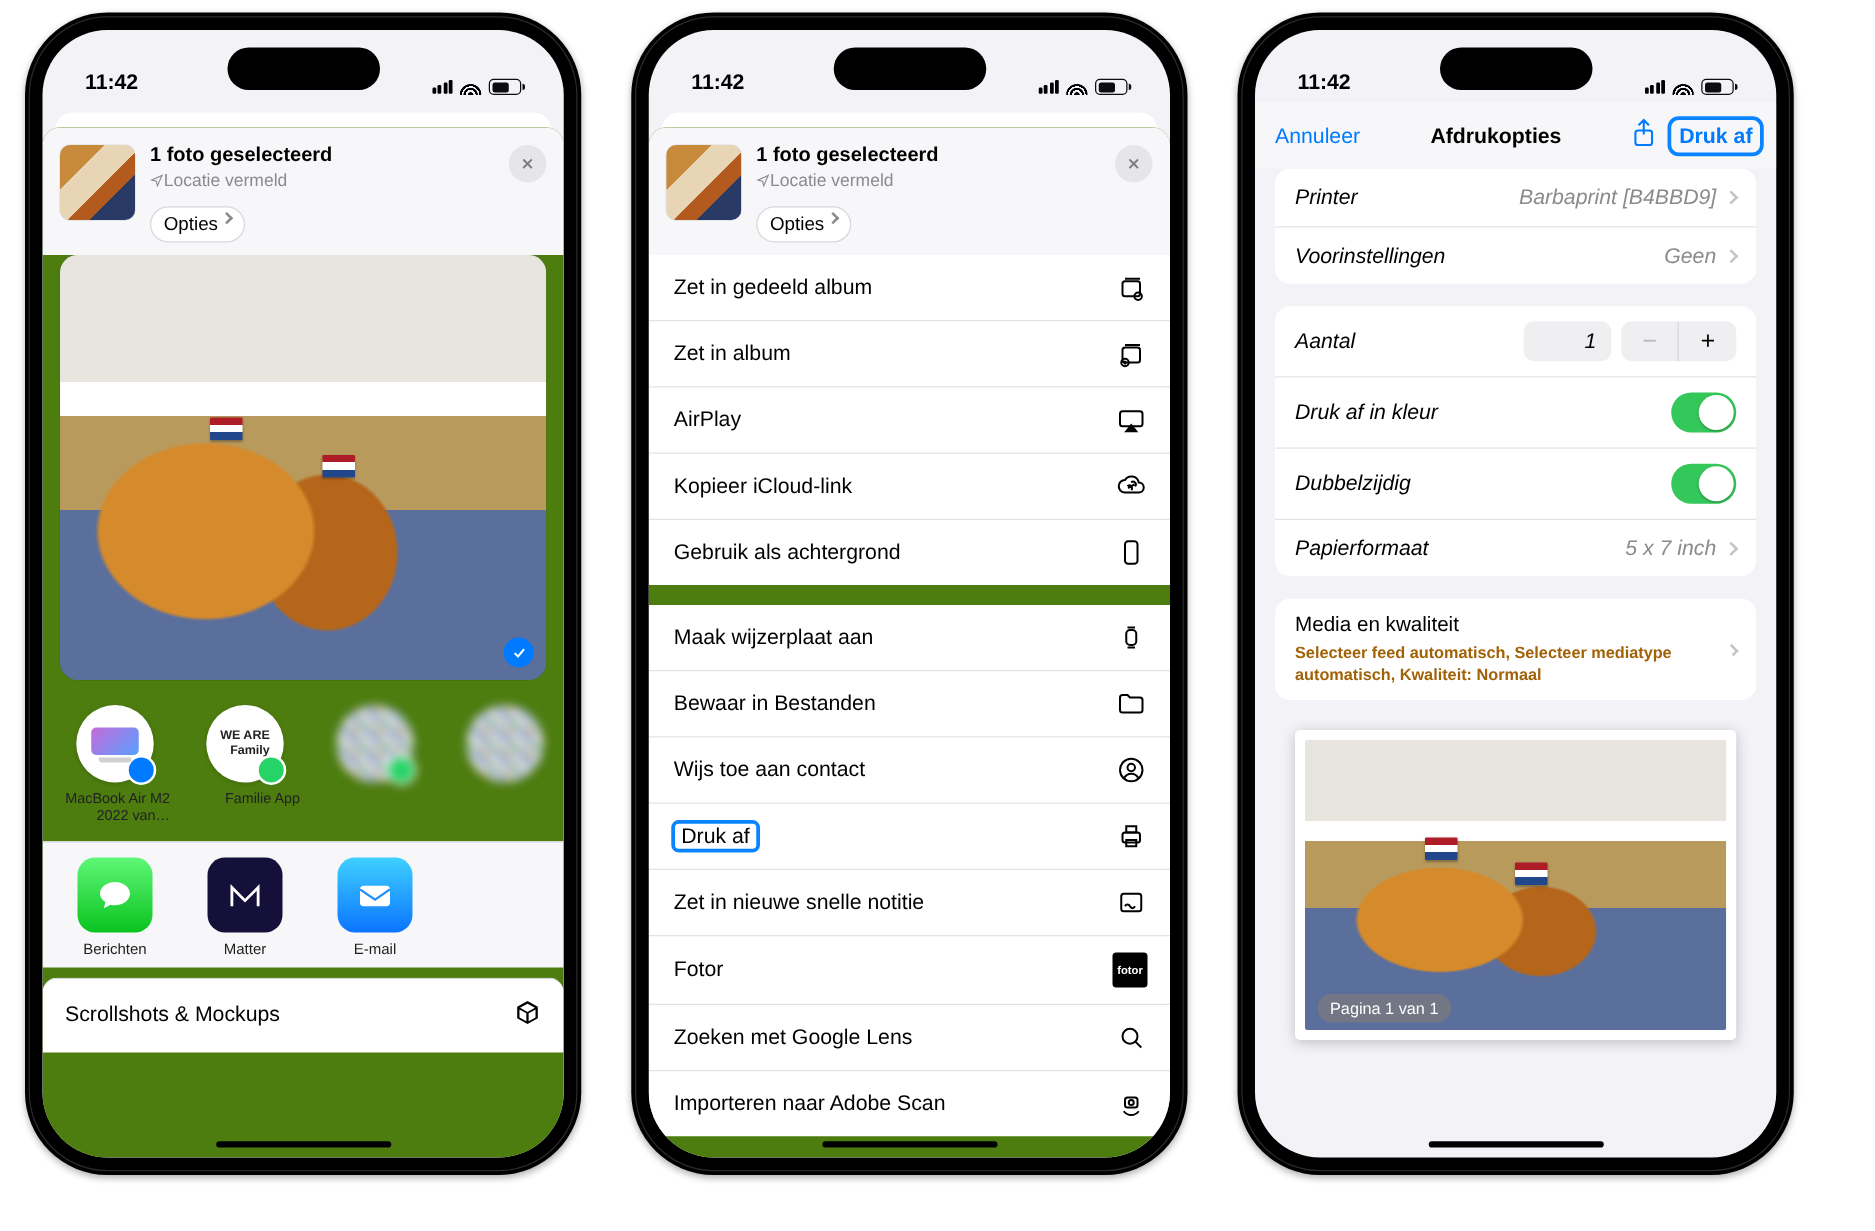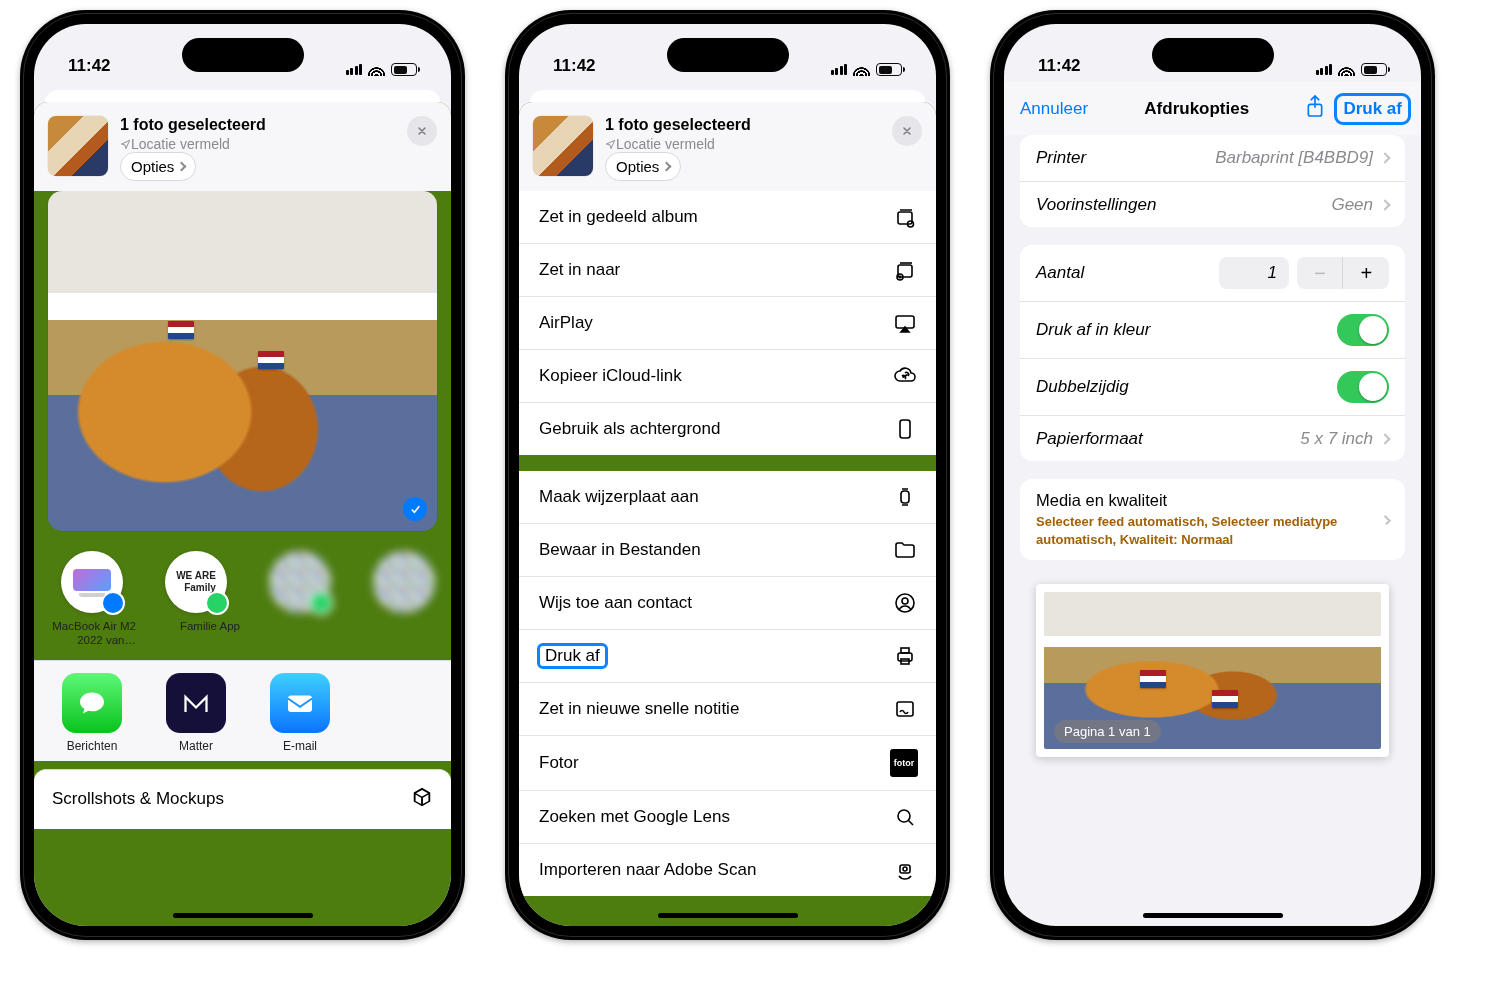--- a/index.html
+++ b/index.html
@@ -23,21 +23,21 @@
   .batt i{position:absolute;left:1.5px;top:1.5px;bottom:1.5px;width:55%;background:#000;border-radius:2px;}
   .card-bg{position:absolute;left:0;right:0;top:66px;height:20px;background:#fff;border-radius:14px 14px 0 0;margin:0 10px;box-shadow:0 -0.5px 0 rgba(0,0,0,.15) inset;}
   .sheet{position:absolute;left:0;right:0;top:78px;bottom:0;background:#4d7c0f;border-radius:14px 14px 0 0;overflow:hidden;display:flex;flex-direction:column;}
   .share-header{display:flex;align-items:flex-start;gap:12px;padding:14px 14px 10px;background:#f7f7f9;}
   .thumb{width:60px;height:60px;border-radius:8px;background:#dfeaf6 linear-gradient(135deg,#c78a3a 0 30%, #e8d5b5 30% 55%, #b35a1e 55% 70%, #2a3a66 70% 100%);box-shadow:0 0 0 .5px rgba(0,0,0,.1);}
   .share-header .txt{flex:1;min-width:0;}
   .share-header .title{font-weight:600;font-size:16px;}
   .share-header .loc{display:flex;align-items:center;gap:0;color:#8a8a8f;font-size:14px;margin-top:2px;}
   .close{width:30px;height:30px;border-radius:15px;background:#e5e5ea;display:flex;align-items:center;justify-content:center;color:#7c7c82;}
   .close svg{width:12px;height:12px;}
-  .opt-chip{display:inline-flex;align-items:center;gap:4px;background:#fff;border:.5px solid #d8d8dc;padding:5px 10px;border-radius:16px;font-size:15px;color:#000;margin-top:0;}
+  .opt-chip{display:inline-flex;gap:4px;background:#fff;border:.5px solid #d8d8dc;padding:5px 10px;border-radius:16px;font-size:15px;color:#000;margin-top:13px;}
   .opt-chip .chev{width:7px;height:7px;border-right:2px solid #8a8a8f;border-bottom:2px solid #8a8a8f;transform:rotate(-45deg);}
   .scroll{overflow:hidden;flex:1;}
   .photo{margin:0 14px 14px;height:340px;border-radius:14px;position:relative;background:
     radial-gradient(ellipse at 30% 65%, #d58a2b 0 22%, transparent 23%),
     radial-gradient(ellipse at 55% 70%, #b5661a 0 18%, transparent 19%),
     linear-gradient(180deg,#e8e4de 0 30%,#fff 30% 38%,#b99a5d 38% 60%,#5b6f9c 60% 100%);
     box-shadow:0 0 0 .5px rgba(0,0,0,.08);}
   .flag{position:absolute;width:26px;height:18px;background:linear-gradient(#AE1C28 33%,#fff 33% 66%,#21468B 66%);border-radius:1px;box-shadow:0 1px 2px rgba(0,0,0,.3);}
   .flag.f1{top:130px;left:120px}
   .flag.f2{top:160px;left:210px}
@@ -82,21 +82,21 @@
   .stepper{display:flex;align-items:center;}
   .stepper .n{width:70px;height:32px;background:#efeff2;border-radius:8px;display:flex;align-items:center;justify-content:flex-end;padding-right:12px;font-size:17px;margin-right:8px;}
   .stepper .pm{display:flex;height:32px;border-radius:8px;overflow:hidden;background:#efeff2;}
   .stepper .pm span{width:46px;display:flex;align-items:center;justify-content:center;color:#000;font-size:20px;}
   .stepper .pm span:first-child{border-right:1px solid #d8d8dc;color:#b8b8bc;}
   .toggle{width:52px;height:32px;border-radius:16px;background:#34c759;position:relative;}
   .toggle::after{content:"";position:absolute;right:2px;top:2px;width:28px;height:28px;border-radius:14px;background:#fff;box-shadow:0 1px 2px rgba(0,0,0,.3);}
   .mk{padding:12px 16px;}
   .mk .t{font-size:16.5px;margin-bottom:3px;}
   .mk .s{font-size:13px;color:#a16207;line-height:1.35;font-weight:bold;}
-  .preview{margin:6px 16px 0;background:#fff;border-radius:4px;height:173px;position:relative;padding:8px;box-shadow:0 2px 10px rgba(0,0,0,.2);}
+  .preview{margin:6px 16px 0;background:#fff;border-radius:4px;height:248px;position:relative;padding:8px;box-shadow:0 2px 10px rgba(0,0,0,.2);}
   .preview .img{position:absolute;inset:8px;border-radius:2px;background:
     radial-gradient(ellipse at 32% 62%, #d58a2b 0 20%, transparent 21%),
     radial-gradient(ellipse at 56% 66%, #b5661a 0 16%, transparent 17%),
     linear-gradient(180deg,#e8e4de 0 28%,#fff 28% 35%,#b99a5d 35% 58%,#5b6f9c 58% 100%);}
   .preview .img .flag.f1{top:78px;left:96px}
   .preview .img .flag.f2{top:98px;left:168px}
   .pagepill{position:absolute;left:18px;bottom:14px;background:rgba(120,120,128,.82);color:#fff;font-size:13px;padding:4px 10px;border-radius:12px;backdrop-filter:blur(4px);}
 </style>
 </head>
 <body>
@@ -260,21 +260,21 @@
               <span>Zet in gedeeld album</span>
               <span class="ico">
                 <svg viewBox="0 0 24 24">
                   <rect x="5" y="7" width="14" height="12" rx="2"></rect>
                   <path d="M7 5h12"></path>
                   <circle cx="17.5" cy="19" r="3"></circle>
                 </svg>
               </span>
             </div>
           <div class="row">
-              <span>Zet in naar</span>
+              <span>Zet in album</span>
               <span class="ico">
                 <svg viewBox="0 0 24 24">
                   <rect x="5" y="7" width="14" height="12" rx="2"></rect>
                   <path d="M7 5h12"></path>
                   <circle cx="7" cy="19" r="3"></circle>
                   <path d="M7 17.5v3M5.5 19h3"></path>
                 </svg>
               </span>
             </div>
           <div class="row">

